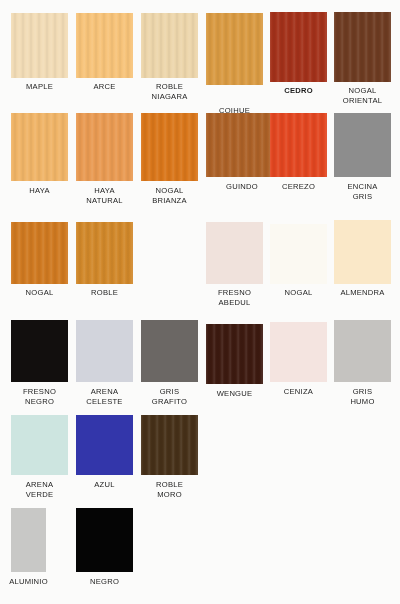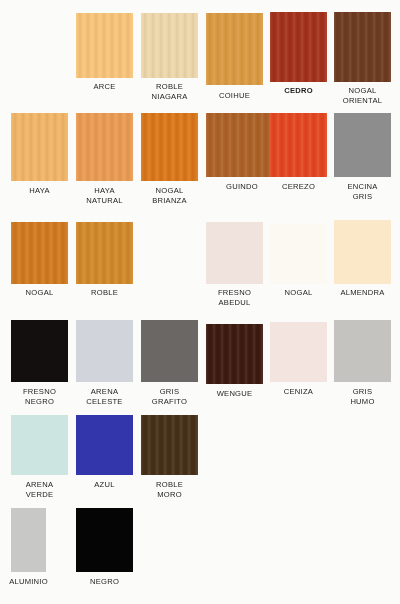--- a/index.html
+++ b/index.html
@@ -61,33 +61,37 @@
     line-height: 10.2px;
     letter-spacing: 0.25px;
     color: #1c1c1c;
     white-space: pre-line;
   }
 </style>
 </head>
 <body>
 
 <div id="chart">
+    <div class="swatch-cell" style="left: 11px; top: 13px; width: 57px; height: 65px;">
+      <div class="swatch grain" title="MAPLE" style="height: 65px; background-color: rgb(242, 220, 182);"></div>
+      <div class="swatch-label" style="top: 69px;">MAPLE</div>
+    </div>
     <div class="swatch-cell" style="left: 76px; top: 13px; width: 57px; height: 65px;">
       <div class="swatch grain" title="ARCE" style="height: 65px; background-color: rgb(247, 195, 121);"></div>
       <div class="swatch-label" style="top: 69px;">ARCE</div>
     </div>
     <div class="swatch-cell" style="left: 141px; top: 13px; width: 57px; height: 65px;">
       <div class="swatch grain" title="ROBLE
 NIAGARA" style="height: 65px; background-color: rgb(237, 214, 171);"></div>
       <div class="swatch-label" style="top: 69px;">ROBLE
 NIAGARA</div>
     </div>
     <div class="swatch-cell" style="left: 206px; top: 13px; width: 57px; height: 72px;">
       <div class="swatch grain" title="COIHUE" style="height: 72px; background-color: rgb(217, 154, 66);"></div>
-      <div class="swatch-label" style="top: 78px;">COIHUE</div>
+      <div class="swatch-label" style="top: 93px;">COIHUE</div>
     </div>
     <div class="swatch-cell" style="left: 270px; top: 12px; width: 57px; height: 70px; font-weight: bold;">
       <div class="swatch grain" title="CEDRO" style="height: 70px; background-color: rgb(163, 49, 26);"></div>
       <div class="swatch-label" style="top: 74px;">CEDRO</div>
     </div>
     <div class="swatch-cell" style="left: 334px; top: 12px; width: 57px; height: 70px;">
       <div class="swatch grain" title="NOGAL
 ORIENTAL" style="height: 70px; background-color: rgb(109, 59, 33);"></div>
       <div class="swatch-label" style="top: 74px;">NOGAL
 ORIENTAL</div>

